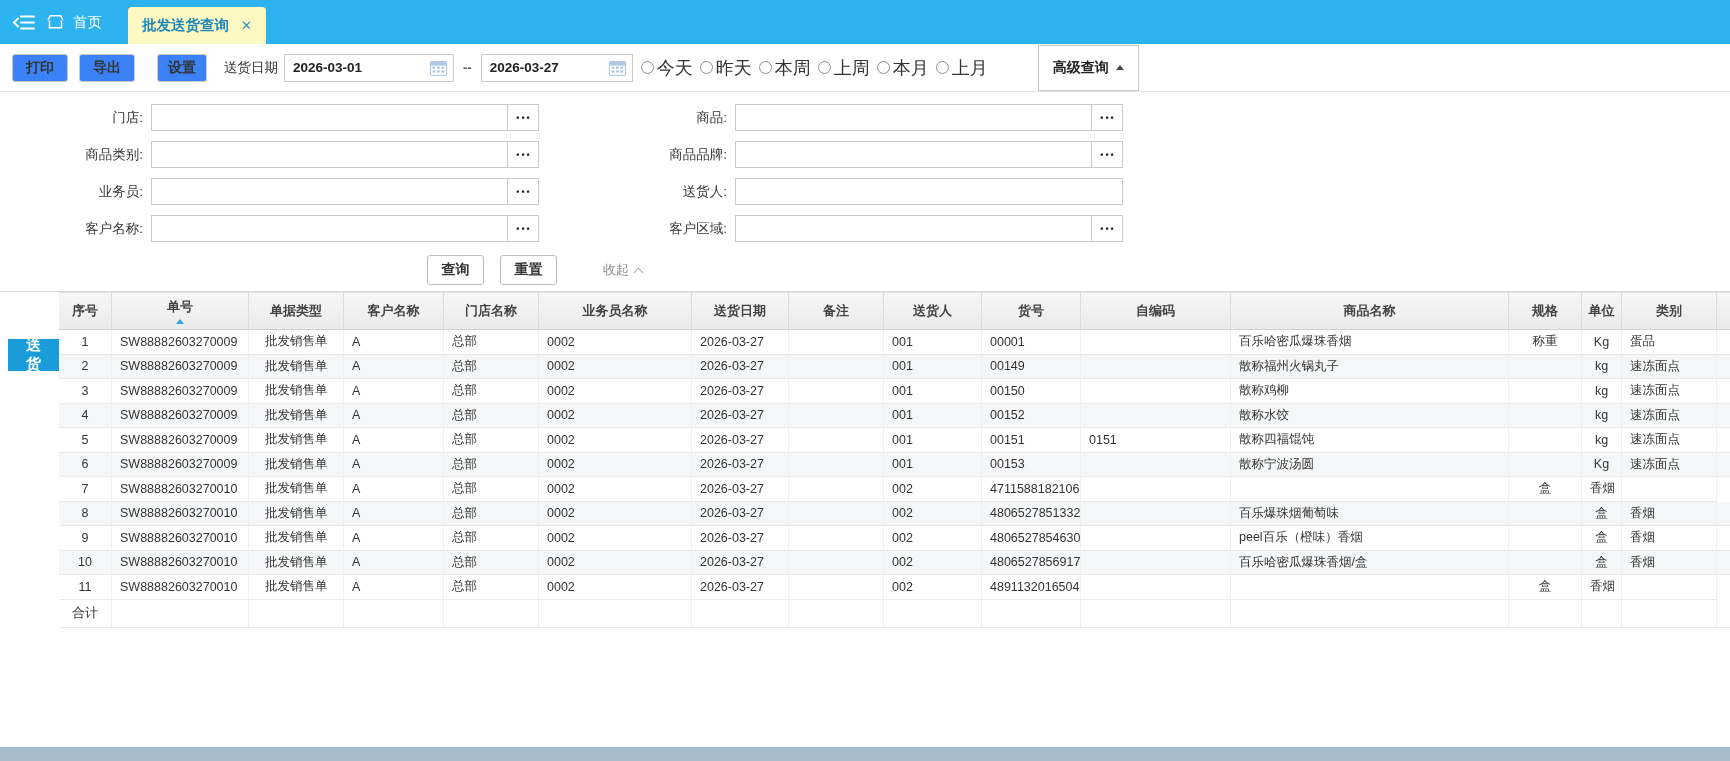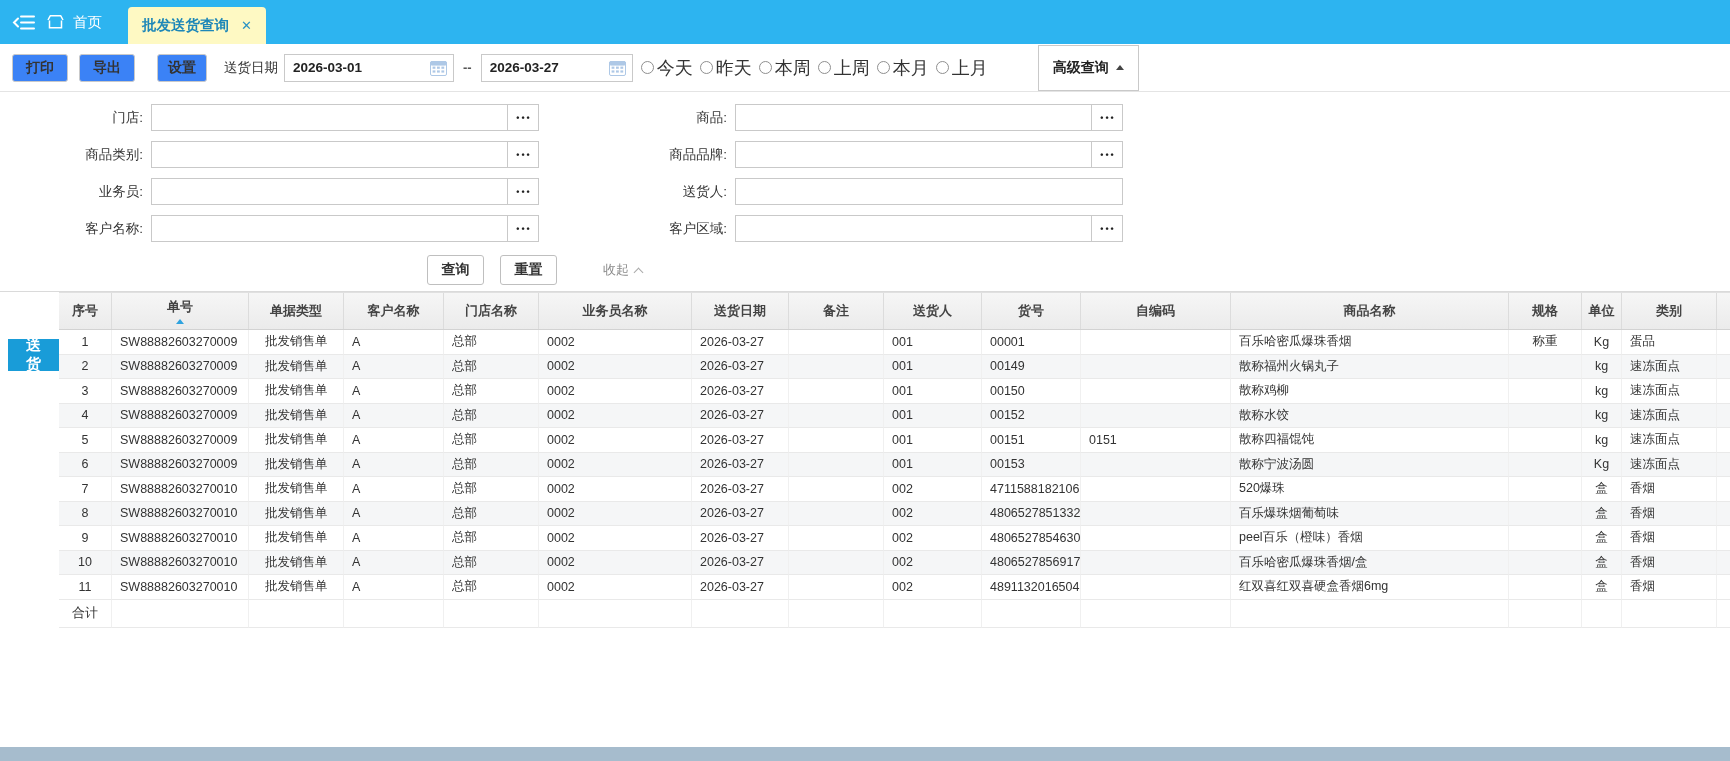--- a/index.html
+++ b/index.html
@@ -390,21 +390,20 @@
           <div class="td">SW88882603270010</div>
           <div class="td p16">批发销售单</div>
           <div class="td">A</div>
           <div class="td">总部</div>
           <div class="td">0002</div>
           <div class="td">2026-03-27</div>
           <div class="td"></div>
           <div class="td">002</div>
           <div class="td">4711588182106</div>
           <div class="td"></div>
-          <div class="td">520爆珠</div>
           <div class="td c"></div>
           <div class="td c">盒</div>
           <div class="td">香烟</div>
           <div class="td"></div>
         </div>
         <div class="tr even" style="grid-template-columns: 53px 137px 95px 100px 95px 153px 97px 95px 98px 99px 150px 278px 73px 40px 95px minmax(60px, 1fr);">
           <div class="td c">8</div>
           <div class="td">SW88882603270010</div>
           <div class="td p16">批发销售单</div>
           <div class="td">A</div>
@@ -462,21 +461,20 @@
           <div class="td">SW88882603270010</div>
           <div class="td p16">批发销售单</div>
           <div class="td">A</div>
           <div class="td">总部</div>
           <div class="td">0002</div>
           <div class="td">2026-03-27</div>
           <div class="td"></div>
           <div class="td">002</div>
           <div class="td">4891132016504</div>
           <div class="td"></div>
-          <div class="td">红双喜红双喜硬盒香烟6mg</div>
           <div class="td c"></div>
           <div class="td c">盒</div>
           <div class="td">香烟</div>
           <div class="td"></div>
         </div>
         <div class="tr total" style="grid-template-columns: 53px 137px 95px 100px 95px 153px 97px 95px 98px 99px 150px 278px 73px 40px 95px minmax(60px, 1fr);">
           <div class="td c">合计</div>
           <div class="td"></div>
           <div class="td p16"></div>
           <div class="td"></div>

